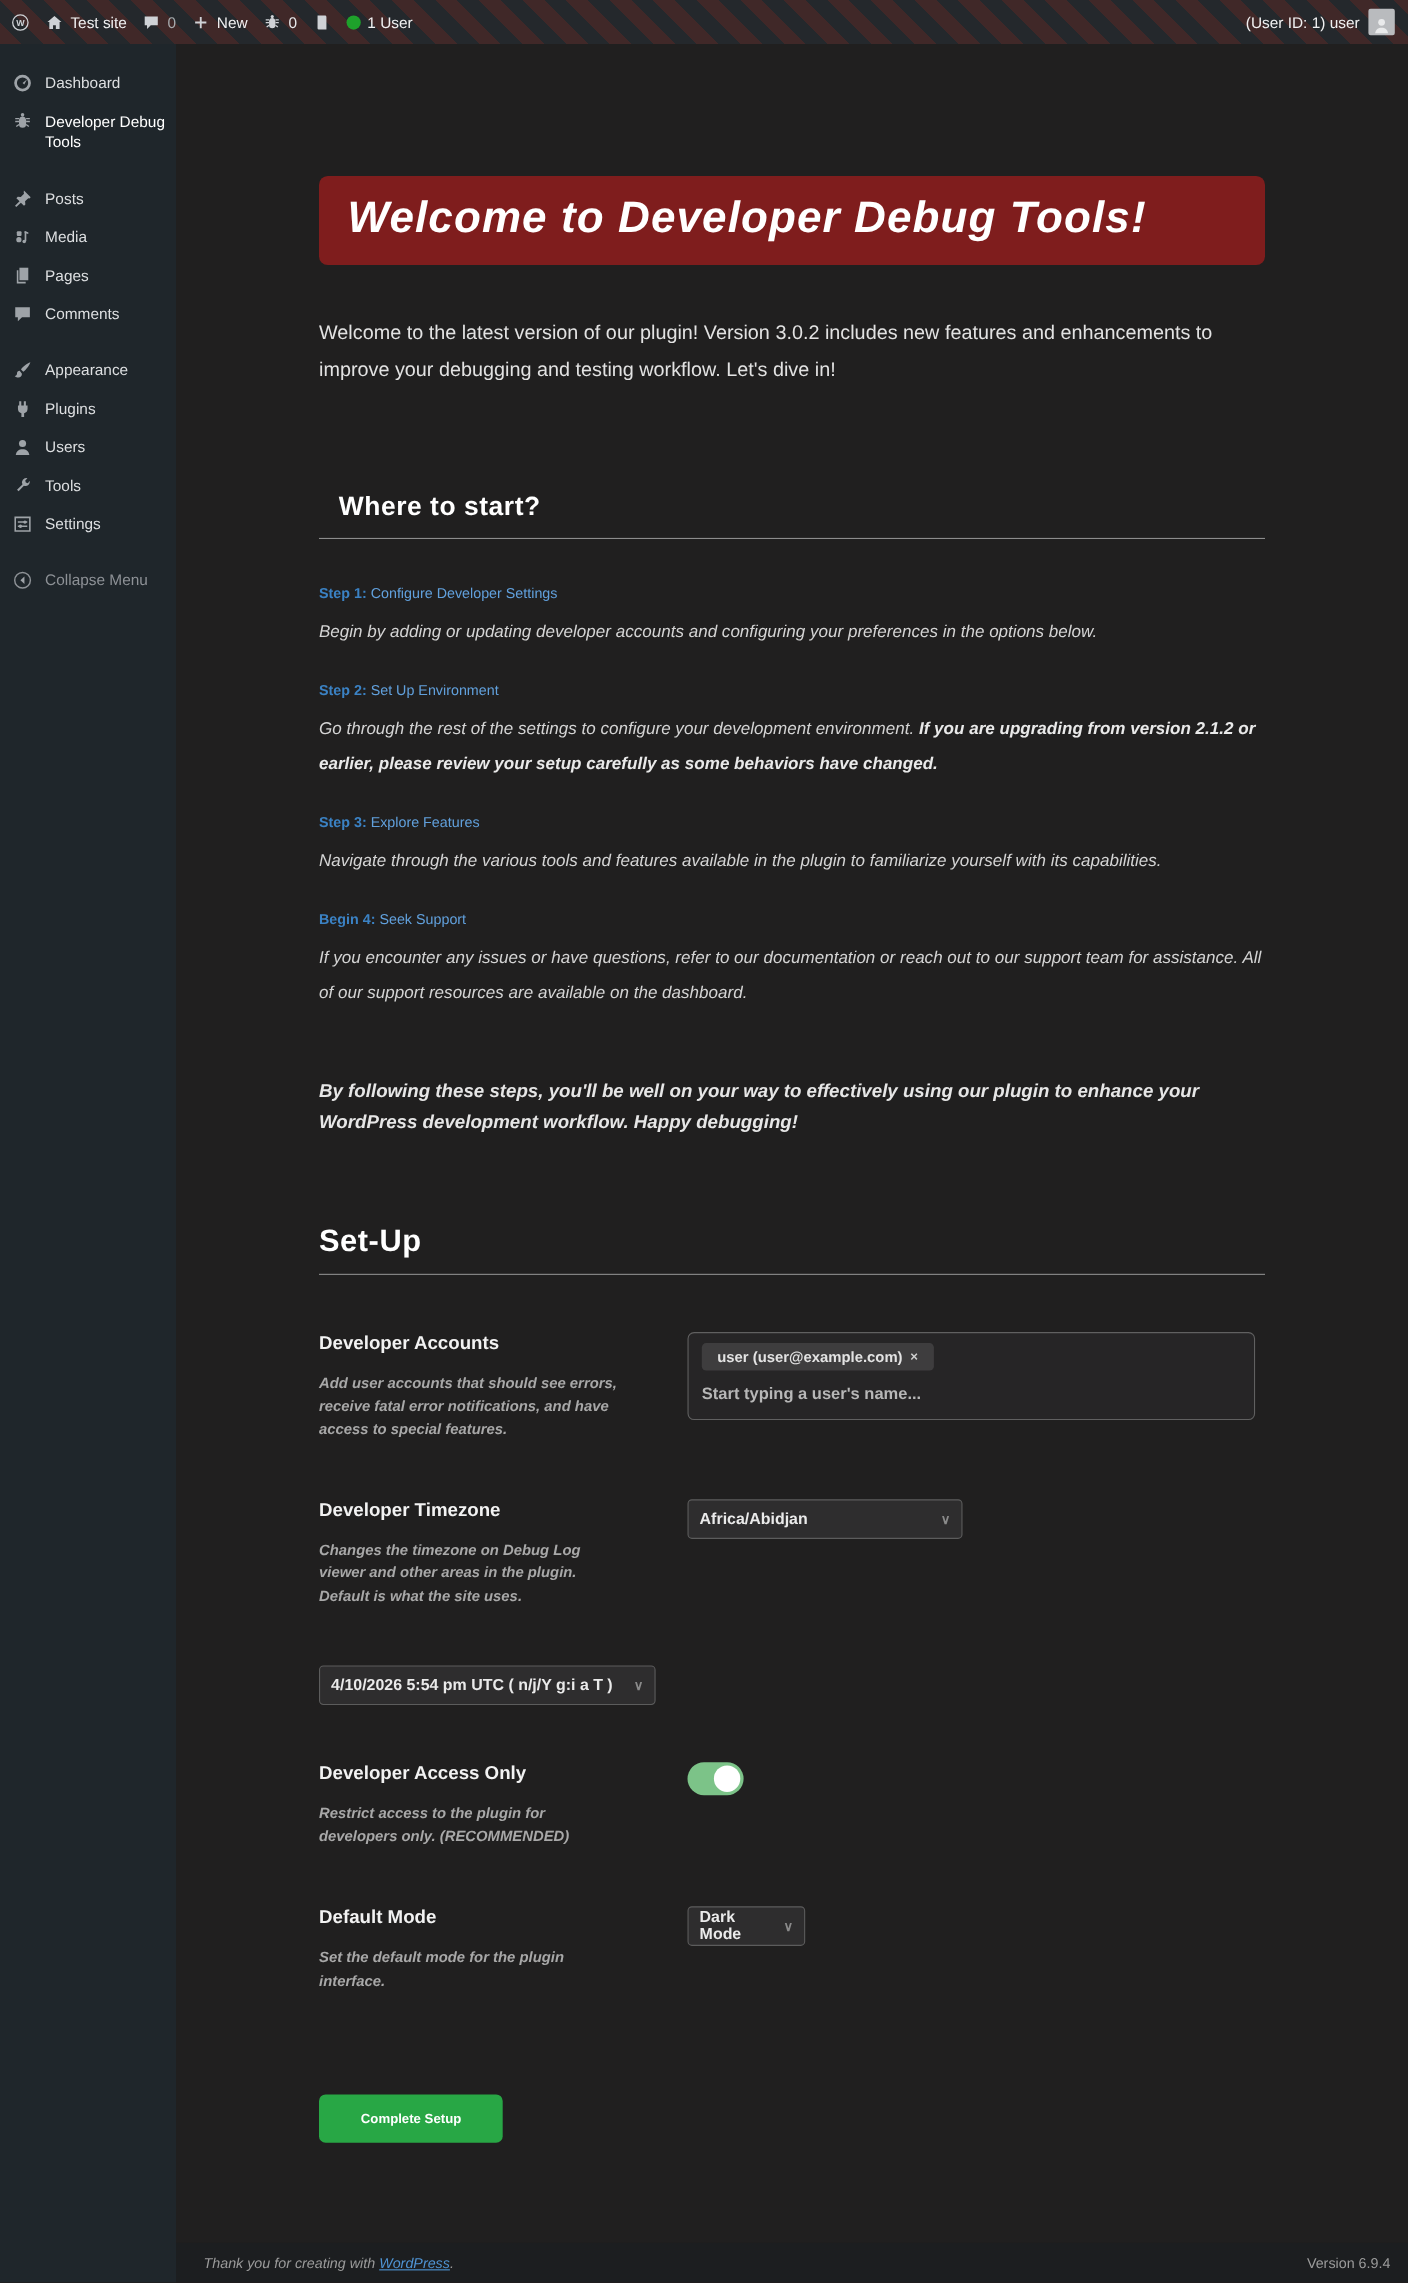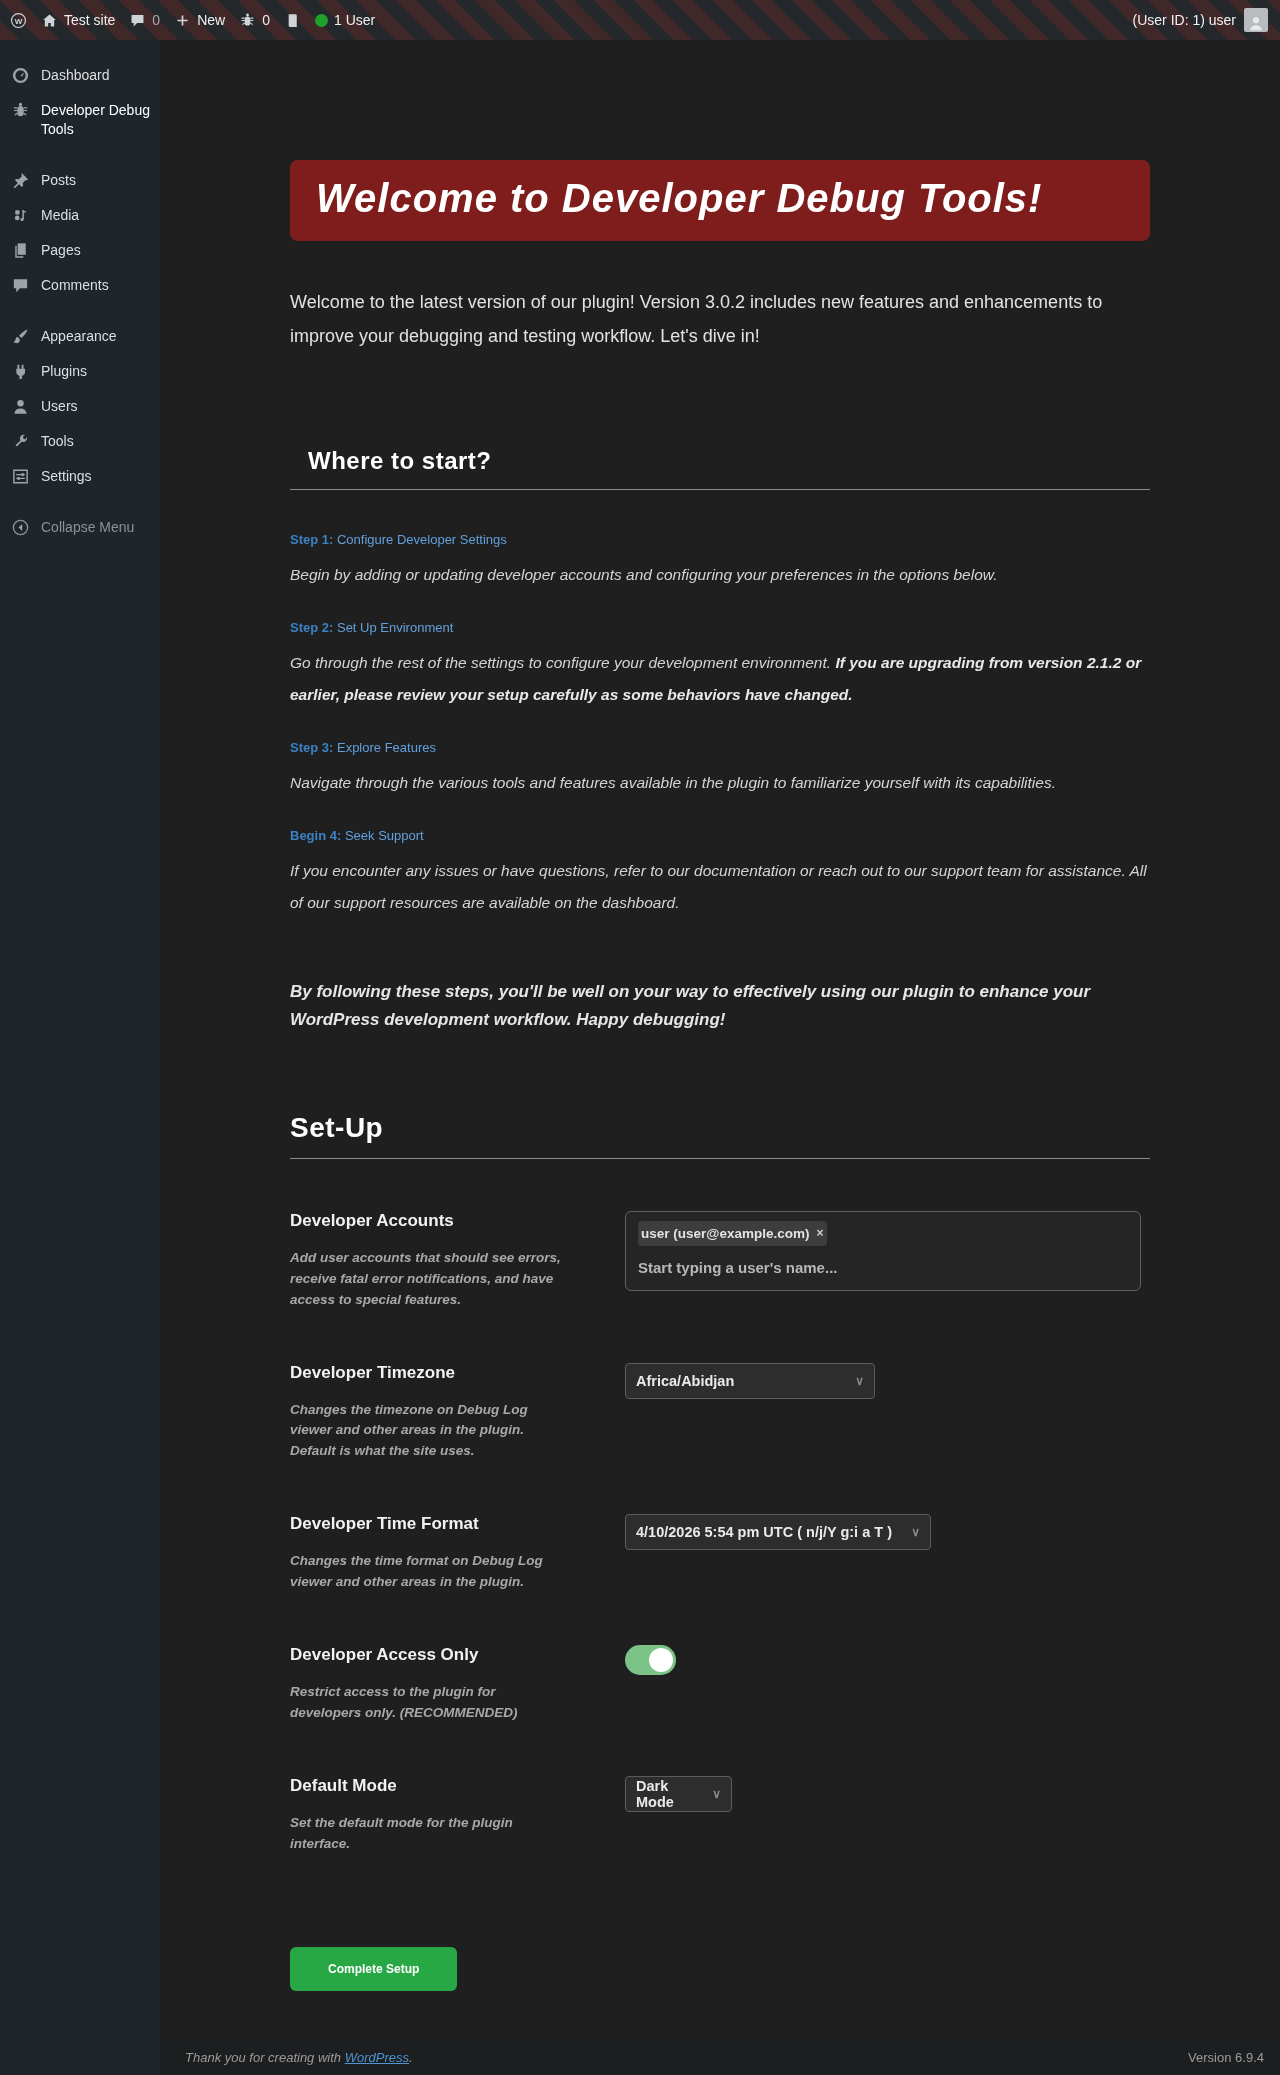--- a/index.html
+++ b/index.html
@@ -78,21 +78,21 @@
   .frow { display:grid; grid-template-columns:335px 1fr; align-items:start; margin-top:52px; }
   .flabel { font-size:17px; color:#f2f2f2; }
   .fdesc { margin-top:17px; font-style:italic; font-size:13.5px; line-height:1.55; color:#a8a8a8; width:278px; }
 
   .accounts-box {
     width:516px; border:1px solid #606060; border-radius:6px; background:#262526;
     padding:9px 12px 14px; cursor:text;
   }
   .tag {
     display:inline-flex; align-items:center; gap:7px;
-    background:#3e3d3e; border-radius:4px; padding:5px 3px;
+    background:#3e3d3e; border-radius:4px; padding:5px 14px;
     font-size:13.5px; color:#e3e3e3;
   }
   .tag-x { color:#cfcfcf; font-size:12px; cursor:pointer; }
   .acct-placeholder { margin-top:13px; font-size:15px; color:#b7b7b7; }
 
   .select {
     display:inline-flex; justify-content:space-between; align-items:center;
     background:#2e2d2e; border:1px solid #5c5c5c; border-radius:4px;
     height:36px; padding:0 10px; font-size:14.5px; color:#eaeaea; cursor:pointer;
   }
@@ -353,24 +353,20 @@
           <div>
             <div class="select w-timezone">
               <span>Africa/Abidjan</span>
               <span class="chev">∨</span>
             </div>
           </div>
         </div>
 
         <div class="frow">
           <div>
-            <div class="flabel">Developer Time Format</div>
-            <div class="fdesc">Changes the time format on Debug Log viewer and other areas in the plugin.</div>
-          </div>
-          <div>
             <div class="select w-format">
               <span>4/10/2026 5:54 pm UTC ( n/j/Y g:i a T )</span>
               <span class="chev">∨</span>
             </div>
           </div>
         </div>
 
         <div class="frow">
           <div>
             <div class="flabel">Developer Access Only</div>

